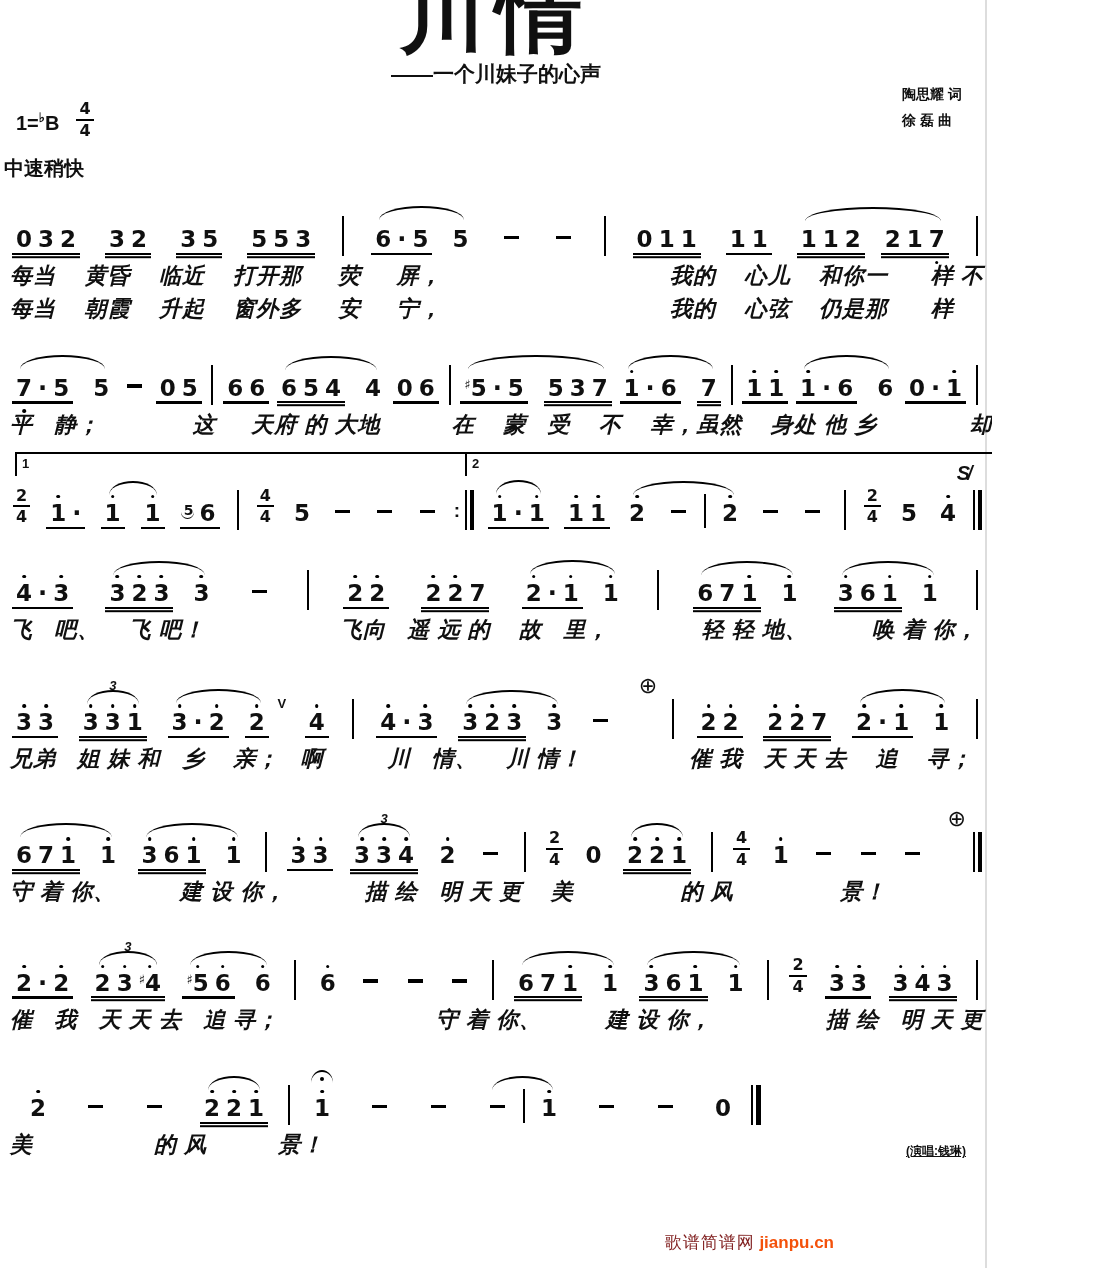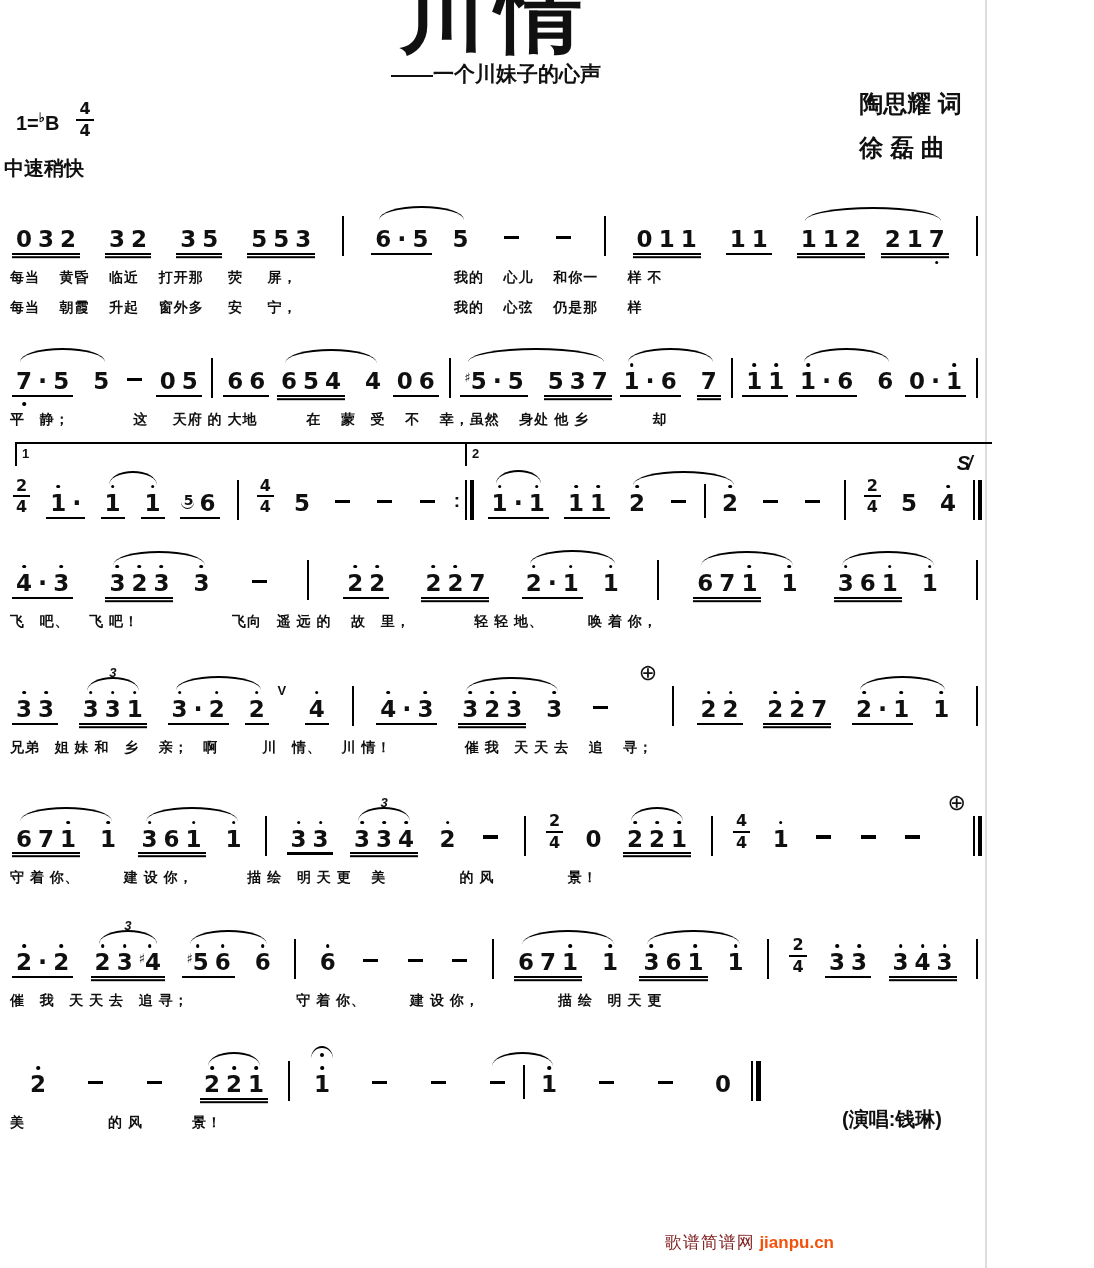--- a/index.html
+++ b/index.html
@@ -3,21 +3,21 @@
 <meta charset="utf-8">
 <style>
   html,body{margin:0;padding:0;background:#fff;}
   .page{position:relative;width:992px;height:1268px;background:#fff;overflow:hidden;
         font-family:"Liberation Sans",sans-serif;color:#101010;}
   .edge-line{position:absolute;right:5px;top:0;bottom:0;width:2px;background:#ddd;}
   
   .title{text-align:center;font-size:86px;font-weight:900;letter-spacing:10px;line-height:1;
          margin:-30px 0 0 0;font-family:"DejaVu Sans","Liberation Sans",sans-serif;}
   .subtitle{text-align:center;font-size:21px;font-weight:700;margin-top:4px;}
-  .credits{position:absolute;right:30px;top:82px;font-size:24px;font-weight:600;line-height:1.85;}
+  .credits{position:absolute;right:30px;top:82px;font-size:14px;font-weight:600;line-height:1.85;}
   .keyrow{display:flex;align-items:center;gap:14px;margin:12px 0 0 16px;font-weight:700;font-size:20px;}
   .key sup{font-size:13px;}
   .tempo{margin:10px 0 0 4px;font-weight:700;font-size:20px;}
   
   .score{margin-top:20px;padding:0 10px;}
   .sys{position:relative;margin-bottom:26px;}
   .notesrow{display:flex;align-items:flex-end;justify-content:space-between;min-height:56px;}
   .sys.nofill .notesrow{justify-content:flex-start;}
   .sys.nofill .grp{margin:0 14px;}
   .grp{position:relative;display:inline-flex;align-items:flex-end;}
@@ -65,22 +65,22 @@
       line-height:1.1;align-self:flex-end;margin:0 3px 6px;
       font-family:"DejaVu Sans","Liberation Sans",sans-serif;}
   .ts .n{border-bottom:2px solid #000;padding:0 3px 1px;}
   .ts .d{padding-top:1px;}
   .coda{align-self:flex-end;margin:0 -6px 44px 6px;font-size:22px;line-height:1;}
   .breath{align-self:flex-end;margin:0 0 30px -10px;font-weight:800;font-size:13px;}
   .segno{position:absolute;top:-14px;right:12px;font-weight:800;font-size:20px;font-style:italic;}
   .volta{position:absolute;top:-24px;height:22px;border-top:2px solid #000;border-left:2px solid #000;}
   .vlabel{font-size:13px;font-weight:700;padding-left:5px;display:inline-block;line-height:1.1;}
   .hasvolta{margin-top:36px;}
-  .lyr{white-space:pre;font-size:14px;font-weight:600;line-height:1.42;margin-top:10px;letter-spacing:1px;}
-  .performer{position:absolute;right:40px;bottom:0;font-size:20px;font-weight:700;}
+  .lyr{white-space:pre;font-size:22px;font-weight:600;line-height:1.42;margin-top:2px;letter-spacing:1px;font-style:italic;}
+  .performer{position:absolute;right:16px;bottom:0;font-size:12px;font-weight:700;text-decoration:underline;}
   .footer{position:absolute;right:158px;bottom:14px;font-size:17px;}
   .footer .site{color:#7f1d1d;letter-spacing:1px;}
   .footer .url{color:#f4510a;font-weight:700;}
 </style>
 </head>
 <body>
 
 <div class="page">
   <div class="edge-line"></div>
 

